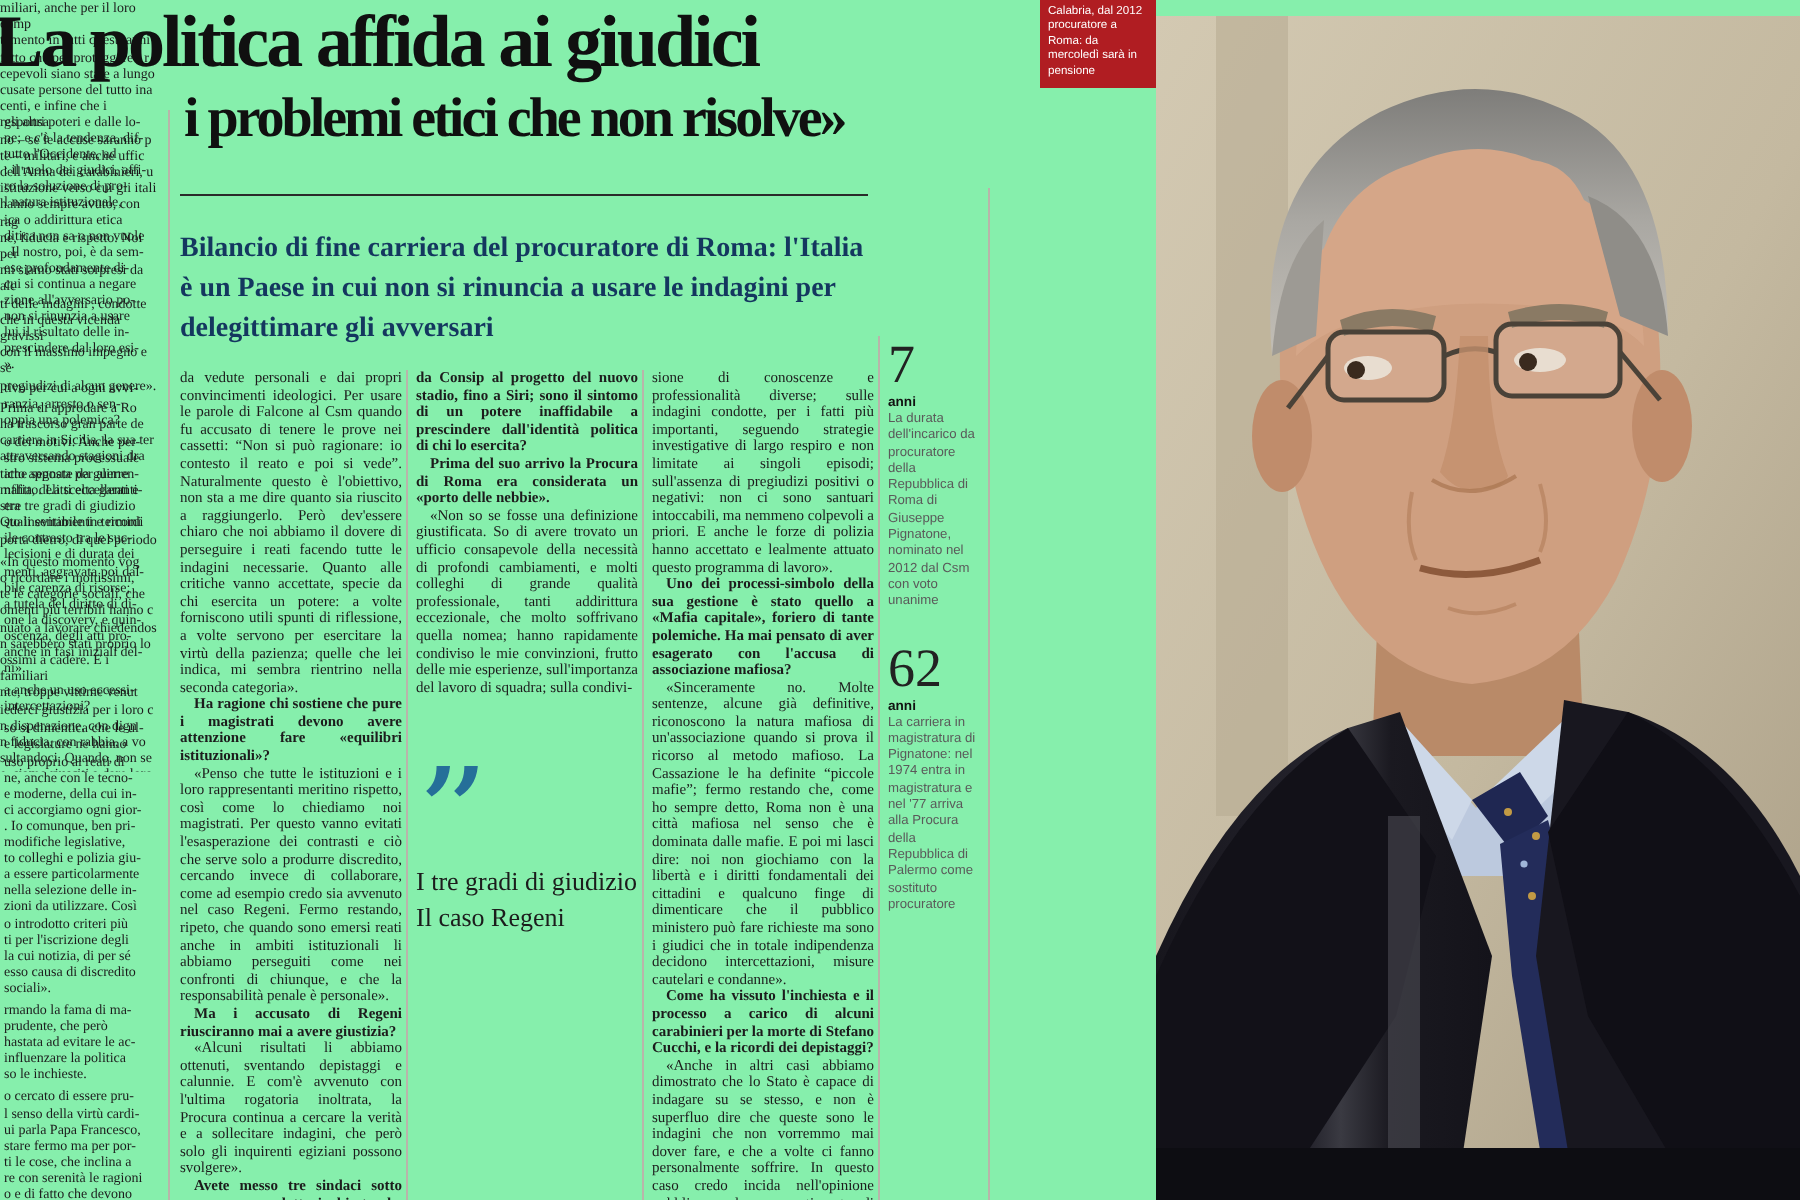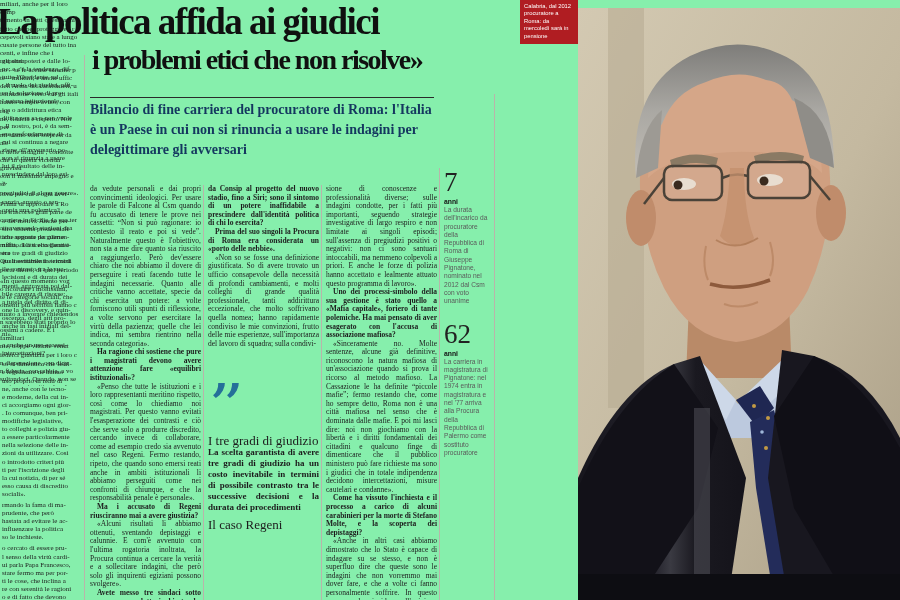--- a/index.html
+++ b/index.html
@@ -14,21 +14,21 @@
   .frag p{margin:0 0 3px 0;white-space:pre-line;}
   .frag p.q{font-weight:normal;}
   .col0{position:absolute;left:2px;top:57px;width:80px;height:543px;overflow:hidden;
         font-size:7px;line-height:8.1px;}
   
   .redbox{position:absolute;left:520px;top:0;width:58px;height:44px;background:#b01d22;
           color:#fff;font-family:"Liberation Sans",sans-serif;font-size:5.8px;line-height:7.4px;
           padding:3px 4px;box-sizing:border-box;overflow:hidden;}
   
   .standfirst{position:absolute;left:90px;top:97px;width:344px;border-top:1px solid #2a2a2a;
-          padding-top:2px;color:#14375f;font-weight:bold;font-size:14px;line-height:20px;}
+          padding-top:17px;color:#14375f;font-weight:bold;font-size:14px;line-height:20px;}
   
   .col{position:absolute;font-size:7.5px;line-height:8.6px;text-align:justify;overflow:hidden;}
   .col p{margin:0;text-indent:7px;}
   .col p.first{text-indent:0;font-family:Liberation Serif, serif;}
   .col p.q{font-weight:bold;}
   .col1{left:90px;top:185px;width:111px;height:415px;}
   .col2{left:208px;top:185px;width:111px;height:415px;}
   .col2 .body{height:196px;overflow:hidden;}
   .col3{left:326px;top:185px;width:111px;height:415px;}
   .col5{left:500px;top:94px;width:79px;height:386px;overflow:hidden;
@@ -139,40 +139,39 @@
       <p class="q">Ha ragione chi sostiene che pure i magistrati devono avere attenzione fare «equilibri istituzionali»?</p>
       <p class="a">«Penso che tutte le istituzioni e i loro rappresentanti meritino rispetto, così come lo chiediamo noi magistrati. Per questo vanno evitati l'esasperazione dei contrasti e ciò che serve solo a produrre discredito, cercando invece di collaborare, come ad esempio credo sia avvenuto nel caso Regeni. Fermo restando, ripeto, che quando sono emersi reati anche in ambiti istituzionali li abbiamo perseguiti come nei confronti di chiunque, e che la responsabilità penale è personale».</p>
       <p class="q">Ma i accusato di Regeni riusciranno mai a avere giustizia?</p>
       <p class="a">«Alcuni risultati li abbiamo ottenuti, sventando depistaggi e calunnie. E com'è avvenuto con l'ultima rogatoria inoltrata, la Procura continua a cercare la verità e a sollecitare indagini, che però solo gli inquirenti egiziani possono svolgere».</p>
       <p class="q">Avete messo tre sindaci sotto processo e condotto inchieste che hanno fatto molto rumore,</p>
     </div>
 
   <div class="col col2">
     <div class="body">
         <p class="q first">da Consip al progetto del nuovo stadio, fino a Siri; sono il sintomo di un potere inaffidabile a prescindere dall'identità politica di chi lo esercita?</p>
-        <p class="q">Prima del suo singoli la Procura di Roma era considerata un «porto delle nebbie».</p>
+        <p class="q">Prima del suo arrivo la Procura di Roma era considerata un «porto delle nebbie».</p>
         <p class="a">«Non so se fosse una definizione giustificata. So di avere trovato un ufficio consapevole della necessità di profondi cambiamenti, e molti colleghi di grande qualità professionale, tanti addirittura eccezionale, che molto soffrivano quella nomea; hanno rapidamente condiviso le mie convinzioni, frutto delle mie esperienze, sull'importanza del lavoro di squadra; sulla condivi-</p>
       </div>
     <div class="pullquote">
       <div class="qmark">”</div>
       <div class="pq-item">
         <div class="pq-kicker">I tre gradi di giudizio</div>
-        <div class="pq-text">La scelta garantista di avere tre gradi di giudizio ha un costo inevitabile in termini di possibile contrasto tra le successive decisioni e la durata dei procedimenti</div>
       </div>
       <div class="pq-item">
         <div class="pq-kicker">Il caso Regeni</div>
       </div>
     </div>
   </div>
 
   <div class="col col3">
       <p class="a first">sione di conoscenze e professionalità diverse; sulle indagini condotte, per i fatti più importanti, seguendo strategie investigative di largo respiro e non limitate ai singoli episodi; sull'assenza di pregiudizi positivi o negativi: non ci sono santuari intoccabili, ma nemmeno colpevoli a priori. E anche le forze di polizia hanno accettato e lealmente attuato questo programma di lavoro».</p>
       <p class="q">Uno dei processi-simbolo della sua gestione è stato quello a «Mafia capitale», foriero di tante polemiche. Ha mai pensato di aver esagerato con l'accusa di associazione mafiosa?</p>
       <p class="a">«Sinceramente no. Molte sentenze, alcune già definitive, riconoscono la natura mafiosa di un'associazione quando si prova il ricorso al metodo mafioso. La Cassazione le ha definite “piccole mafie”; fermo restando che, come ho sempre detto, Roma non è una città mafiosa nel senso che è dominata dalle mafie. E poi mi lasci dire: noi non giochiamo con la libertà e i diritti fondamentali dei cittadini e qualcuno finge di dimenticare che il pubblico ministero può fare richieste ma sono i giudici che in totale indipendenza decidono intercettazioni, misure cautelari e condanne».</p>
-      <p class="q">Come ha vissuto l'inchiesta e il processo a carico di alcuni carabinieri per la morte di Stefano Molte, e la scoperta dei depistaggi?</p>
+      <p class="q">Come ha vissuto l'inchiesta e il processo a carico di alcuni carabinieri per la morte di Stefano Cucchi, e la ricordi dei depistaggi?</p>
       <p class="a">«Anche in altri casi abbiamo dimostrato che lo Stato è capace di indagare su se stesso, e non è superfluo dire che queste sono le indagini che non vorremmo mai dover fare, e che a volte ci fanno personalmente soffrire. In questo caso credo incida nell'opinione pubblica anche un sentimento di straordinaria solidarietà umana per la vittima e i suoi fa-</p>
     </div>
 
   <div class="stats">
     <div class="stat">
       <div class="stat-num">7</div>
       <div class="stat-unit">anni</div>
       <div class="stat-text">La durata dell'incarico da procuratore della Repubblica di Roma di Giuseppe Pignatone, nominato nel 2012 dal Csm con voto unanime</div>
     </div>
     <div class="stat">

